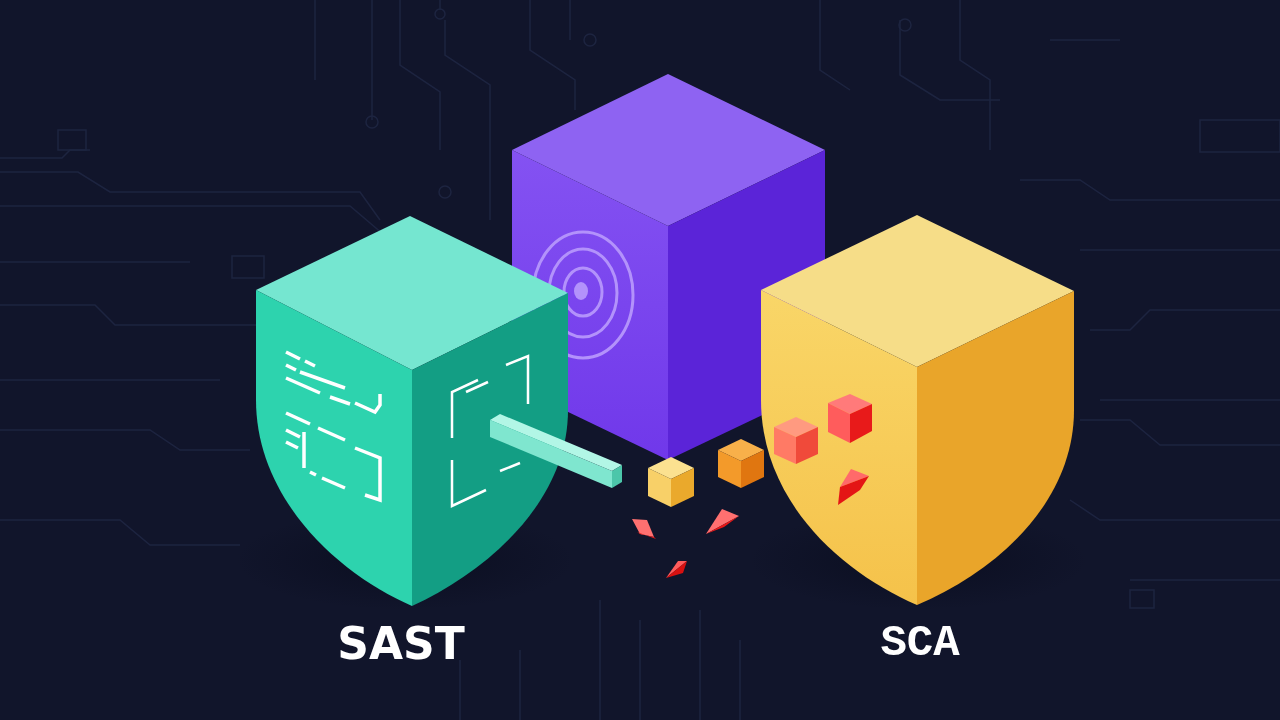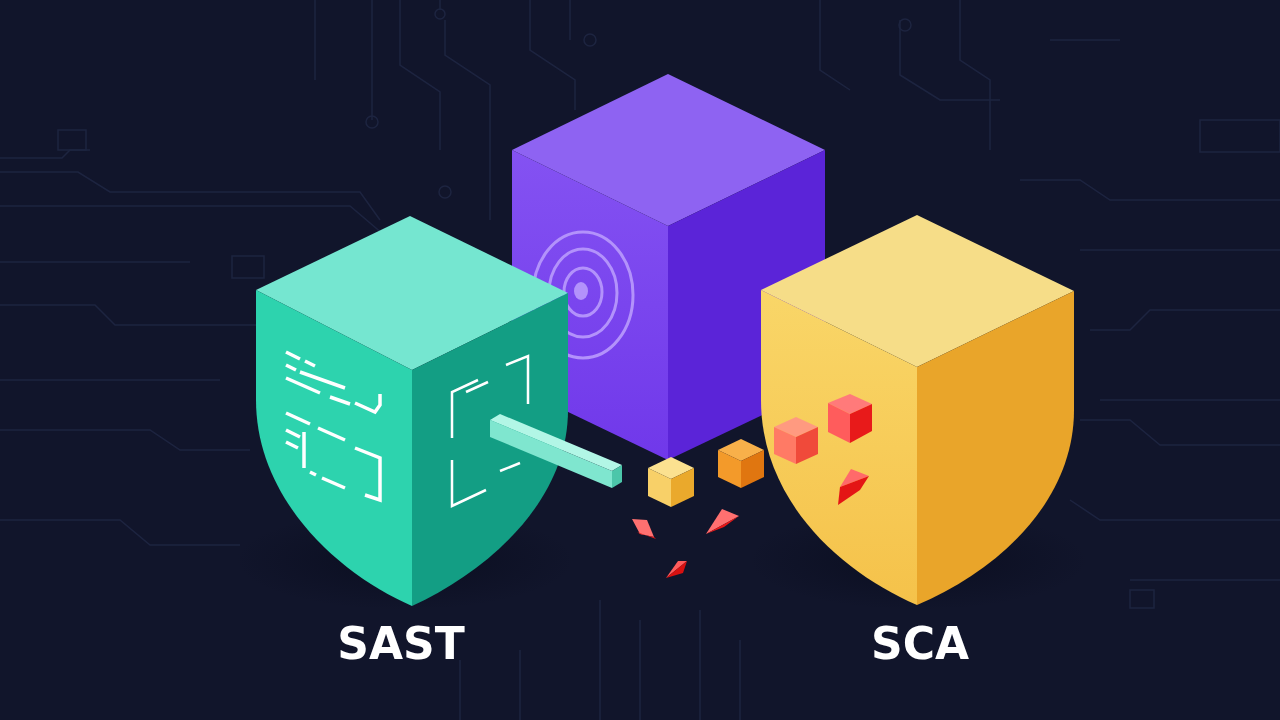--- a/index.html
+++ b/index.html
@@ -1,21 +1,21 @@
 <!DOCTYPE html>
 <html><head>
 <meta charset="utf-8">
 <style>
   html,body{margin:0;padding:0;}
   body{width:1280px;height:720px;overflow:hidden;background:#11152b;font-family:"DejaVu Sans","Liberation Sans",sans-serif;}
   .stage{position:relative;width:1280px;height:720px;}
   svg{position:absolute;left:0;top:0;}
   .label{position:absolute;color:#ffffff;font-weight:bold;font-size:44px;letter-spacing:0px;text-align:center;width:200px;}
   .label-sast{left:301px;top:618px;}
-  .label-sca{left:820px;top:618px;}
+  .label-sca{left:820px;top:618px;font-family:Liberation Mono, monospace;}
 </style>
 </head>
 <body>
 
 <div class="stage">
 <svg width="1280" height="720" viewBox="0 0 1280 720">
   <defs>
     <radialGradient id="shadow" cx="50%" cy="50%" r="50%">
       <stop offset="0%" stop-color="#0a0d1f" stop-opacity="0.9"></stop>
       <stop offset="100%" stop-color="#0a0d1f" stop-opacity="0"></stop>

